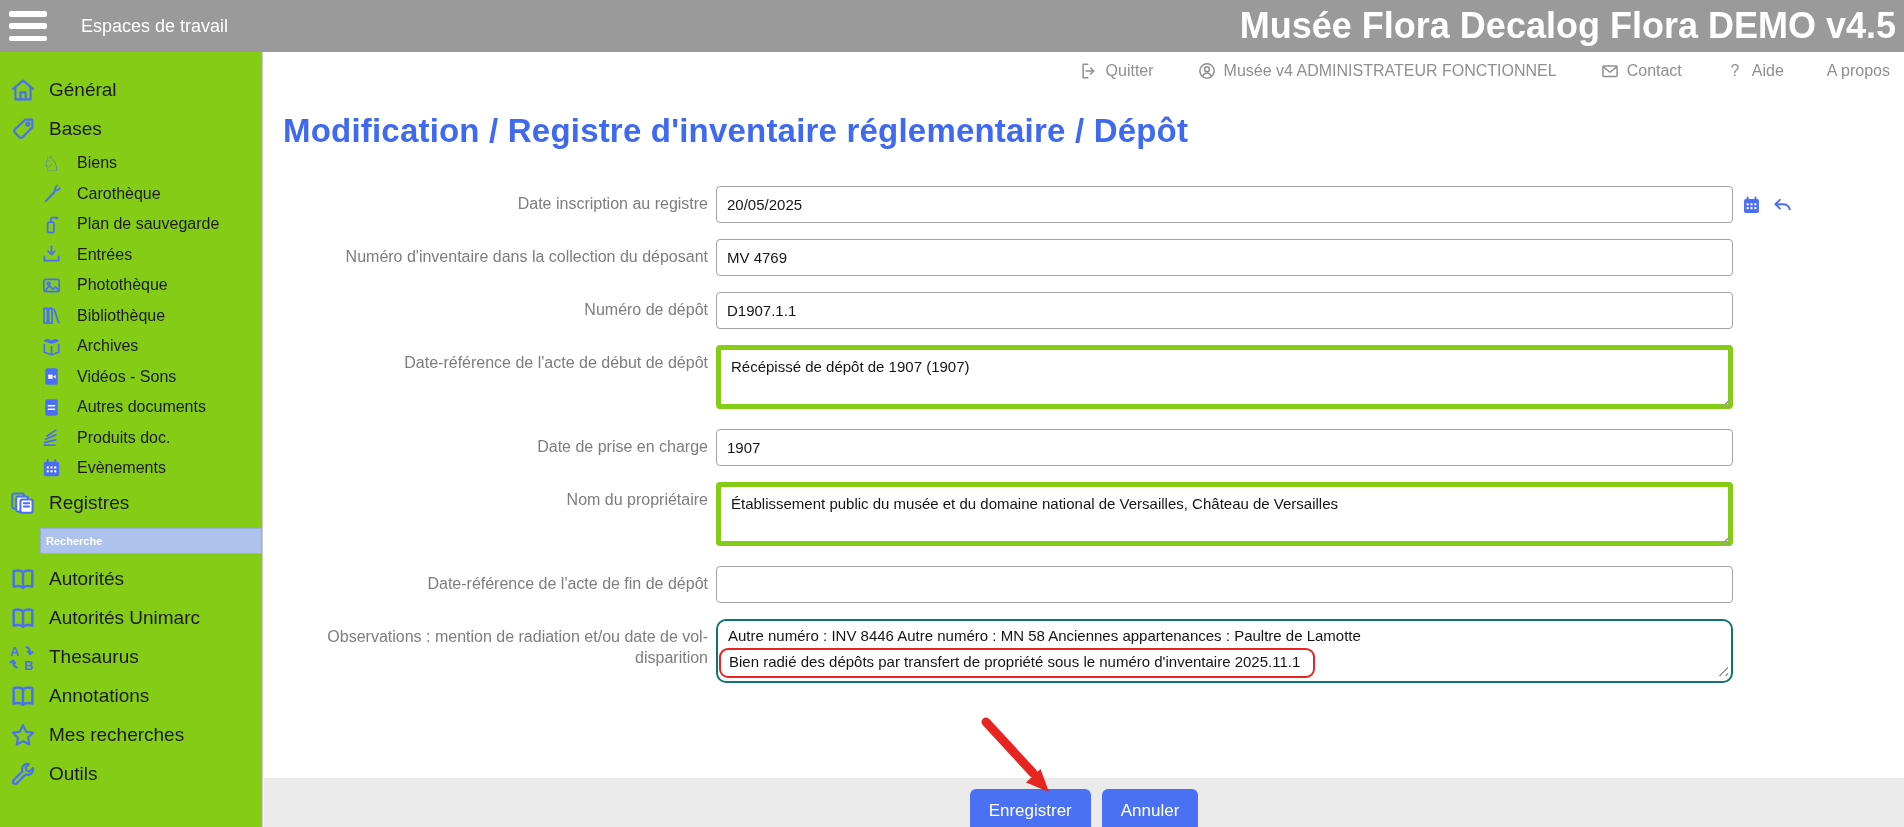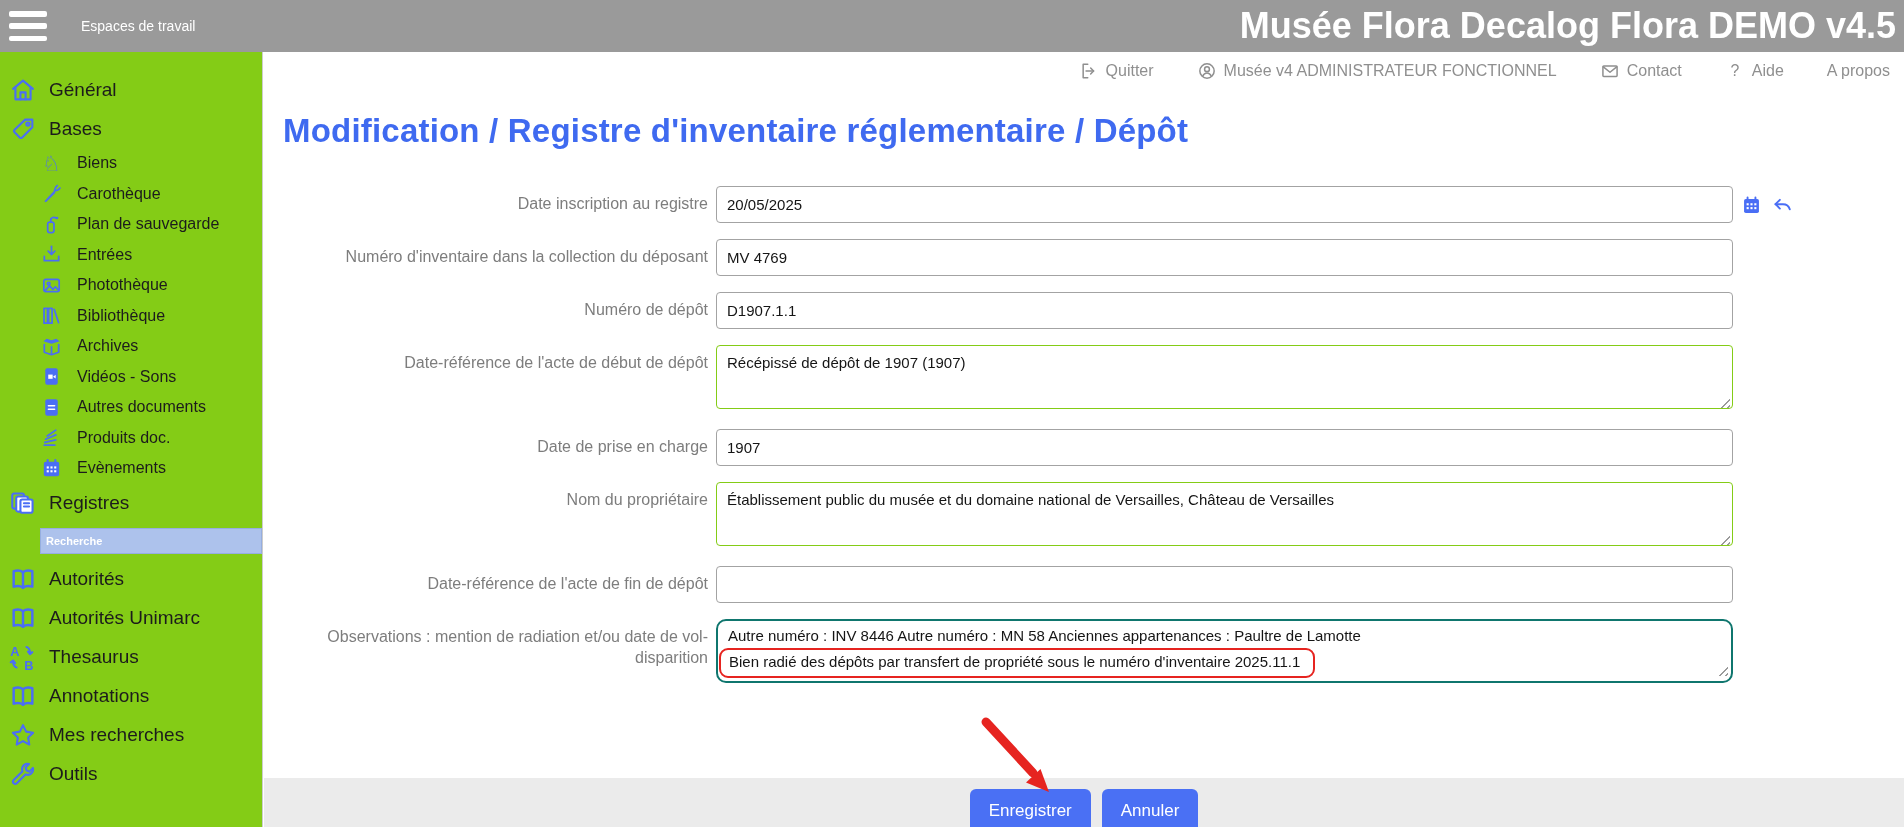--- a/index.html
+++ b/index.html
@@ -6,21 +6,21 @@
   html,body { width:1904px; height:827px; overflow:hidden; background:#fff;
               font-family:"Liberation Sans", sans-serif; }
   body { position:relative; }
 
   
   .topbar { position:absolute; top:0; left:0; width:1904px; height:52px;
             background:#9a9a9a; display:flex; align-items:center; z-index:5; }
   .hamburger { width:44px; height:30px; margin-left:9px; display:flex; flex-direction:column;
                justify-content:space-between; cursor:pointer; }
   .hamburger span { display:block; width:38px; height:5.5px; background:#fff; border-radius:2px; }
-  .workspace { color:#fff; font-size:14px; margin-left:28px; }
+  .workspace { color:#fff; font-size:18px; margin-left:28px; }
   .apptitle { margin-left:auto; margin-right:8px; color:#fff; font-size:36px; font-weight:bold; }
 
   
   .sidebar { position:absolute; top:52px; left:0; width:263px; height:775px;
              background:#84cc16; border-right:1px solid #cccccc; padding-top:18px; overflow:hidden; }
   .side-item { display:flex; align-items:center; cursor:pointer; color:#1c1c1c; }
   .side-item.lvl1 { height:39px; padding-left:9px; font-size:19px; gap:12px; }
   .side-item.lvl2 { height:30.5px; padding-left:40px; font-size:16px; gap:14px; }
   .side-item .icon { display:inline-flex; align-items:center; justify-content:center; }
   .side-item.lvl1 .icon { width:28px; height:28px; }
@@ -45,21 +45,21 @@
 
   
   .form { position:absolute; left:283px; top:186px; display:grid;
           grid-template-columns:425px 1017px auto; column-gap:8px; row-gap:16px;
           align-items:start; }
   .f-label { text-align:right; color:#7d7d7d; font-size:16px; line-height:1.3; padding-top:8px; }
   .cell input { width:100%; height:37px; border:1px solid #a3a3a3; border-radius:4px;
                 padding:0 10px; font-size:15px; color:#151515;
                 font-family:"Liberation Sans", sans-serif; outline:none; }
   .ta-wrap { position:relative; width:100%; }
-  .ta-wrap textarea { width:100%; height:64px; border:1px solid #84cc16; border-radius:4px;
+  .ta-wrap textarea { width:100%; height:64px; border:5px solid #84cc16; border-radius:4px;
                 padding:6px 10px; font-size:15px; color:#151515; resize:none;
                 font-family:"Liberation Sans", sans-serif; outline:none; line-height:1.45; }
   .rhandle { position:absolute; right:3px; bottom:5px; width:11px; height:11px;
              background:repeating-linear-gradient(135deg, #9a9a9a 0 1.4px, transparent 1.4px 4.4px);
              clip-path:polygon(100% 0, 100% 100%, 0 100%); cursor:nwse-resize; }
   .fake-ta { position:relative; width:100%; height:64px; border:2px solid #0f766e;
              border-radius:10px; padding:4px 10px; font-size:15px; color:#151515;
              line-height:1.45; overflow:hidden; }
   .red-annot { display:inline-block; border:2.5px solid #e62420; border-radius:9px;
                padding:1px 13px 3px 8px; margin-left:-9px; margin-top:1px; white-space:nowrap; }

